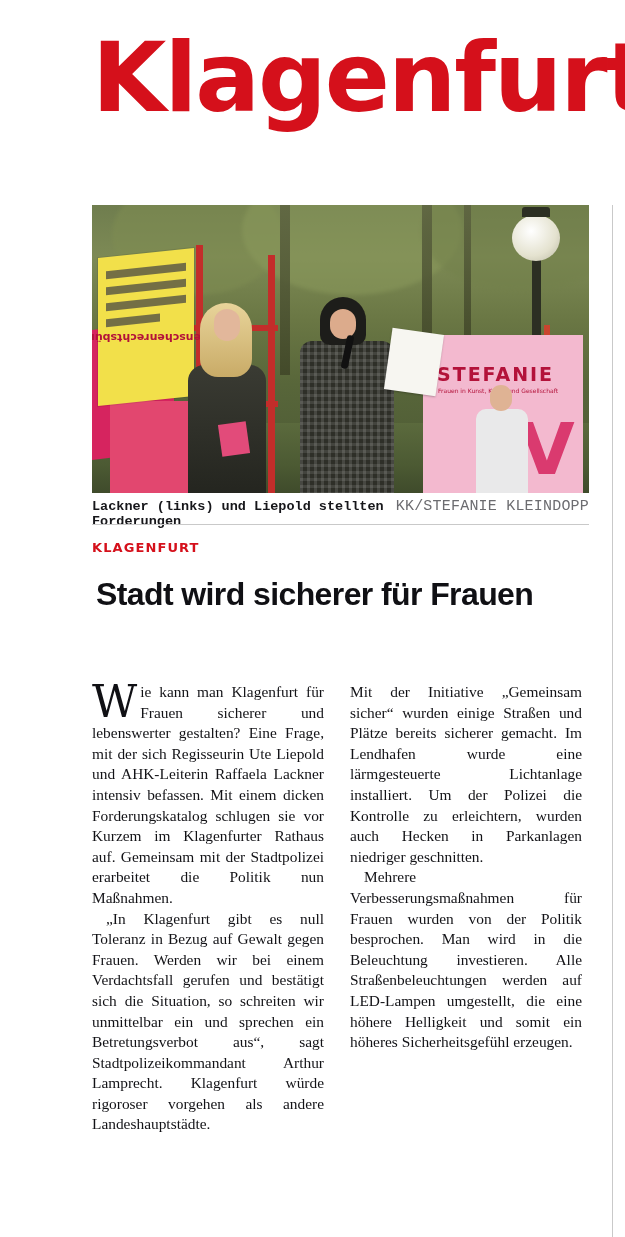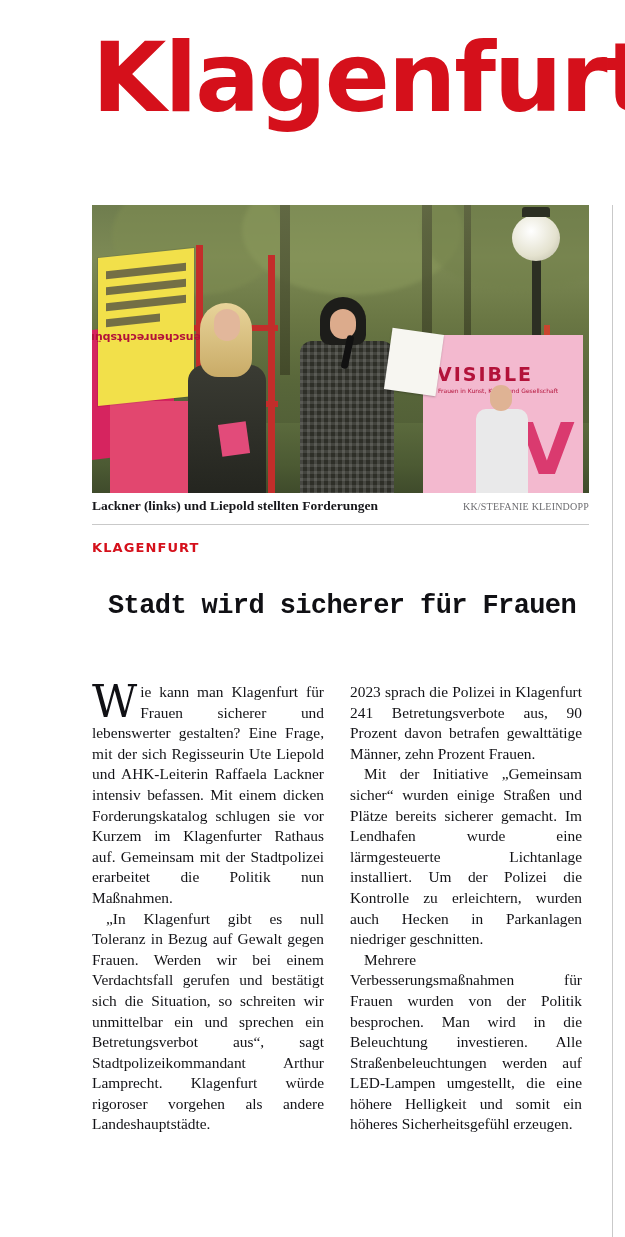--- a/index.html
+++ b/index.html
@@ -323,28 +323,28 @@
   .caption-row {
     position: absolute;
     left: 92px;
     top: 498px;
     width: 497px;
     display: flex;
     align-items: baseline;
     justify-content: space-between;
   }
   .caption-text {
-    font-family: Liberation Serif, serif;
+    font-family: Liberation Mono, monospace;
     font-weight: bold;
     font-size: 13.5px;
     color: #16161a;
   }
   .caption-credit {
-    font-family: Liberation Serif, serif;
-    font-size: 10px;
+    font-family: Liberation Mono, monospace;
+    font-size: 15px;
     color: #6c6c70;
     letter-spacing: .2px;
     white-space: nowrap;
     text-align: right;
   }
   .caption-rule {
     position: absolute;
     left: 92px;
     top: 524px;
     width: 497px;
@@ -361,27 +361,27 @@
     font-size: 13px;
     letter-spacing: 1.1px;
     color: #d5101b;
   }
   
   .headline {
     position: absolute;
     left: 92px;
     top: 572px;
     width: 500px;
-    font-family: Liberation Mono, monospace;
-    font-weight: bold;
-    font-size: 27px;
+    font-family: Liberation Sans, sans-serif;
+    font-weight: bold;
+    font-size: 32px;
     line-height: 36px;
     letter-spacing: -0.6px;
     color: #101014;
-    margin: 16px;
+    margin: 4px;
   }
   
   .standfirst {
     position: absolute;
     left: 92px;
     top: 621px;
     width: 470px;
     font-family: "DejaVu Sans", sans-serif;
     font-weight: bold;
     font-size: 15px;
@@ -464,21 +464,21 @@
         <div class="line" style="top:46px;"></div>
         <div class="line" style="top:62px; right:34px;"></div>
       </div>
       <div class="banner-text">Menschenrechtsbüro Klagenfurt</div>
 
       <div class="lamp-post"></div>
       <div class="lamp-globe"></div>
       <div class="lamp-cap"></div>
 
       <div class="visible-board">
-        <div class="vb-title">VISIBLE</div>
+        <div class="vb-title">STEFANIE</div>
         <div class="vb-sub">Frauen in Kunst, Kultur und Gesellschaft</div>
         <div class="vb-v">V</div>
       </div>
 
       <div class="p-blond-body"></div>
       <div class="p-blond-hair"></div>
       <div class="p-blond-face"></div>
       <div class="p-blond-pink"></div>
 
       <div class="p-back-body"></div>
@@ -502,19 +502,18 @@
 
   <h2 class="headline">Stadt wird sicherer für Frauen</h2>
 
 
   <div class="columns">
     <div class="col">
       <p class="dropcap-para"><span class="dropcap">W</span><span>ie kann man Klagenfurt für Frauen sicherer und lebenswerter gestalten? Eine Frage, mit der sich Regisseurin Ute Liepold und AHK-Leiterin Raffaela Lackner intensiv befassen. Mit einem dicken Forderungskatalog schlugen sie vor Kurzem im Klagenfurter Rathaus auf. Gemeinsam mit der Stadtpolizei erarbeitet die Politik nun Maßnahmen.</span></p>
       <p>„In Klagenfurt gibt es null Toleranz in Bezug auf Gewalt gegen Frauen. Werden wir bei einem Verdachtsfall gerufen und bestätigt sich die Situation, so schreiten wir unmittelbar ein und sprechen ein Betretungsverbot aus“, sagt Stadtpolizeikommandant Arthur Lamprecht. Klagenfurt würde rigoroser vorgehen als andere Landeshauptstädte.</p>
     </div>
     <div class="col">
-      <p>2023 sprach die Polizei in Klagenfurt 241 Betretungsverbote aus, 90 Prozent davon betrafen gewalttätige Männer, zehn Prozent Frauen.</p>
       <p>Mit der Initiative „Gemeinsam sicher“ wurden einige Straßen und Plätze bereits sicherer gemacht. Im Lendhafen wurde eine lärmgesteuerte Lichtanlage installiert. Um der Polizei die Kontrolle zu erleichtern, wurden auch Hecken in Parkanlagen niedriger geschnitten.</p>
       <p>Mehrere Verbesserungsmaßnahmen für Frauen wurden von der Politik besprochen. Man wird in die Beleuchtung investieren. Alle Straßenbeleuchtungen werden auf LED-Lampen umgestellt, die eine höhere Helligkeit und somit ein höheres Sicherheitsgefühl erzeugen.</p>
     </div>
   </div>
 
 </div>
 
 </body></html>

